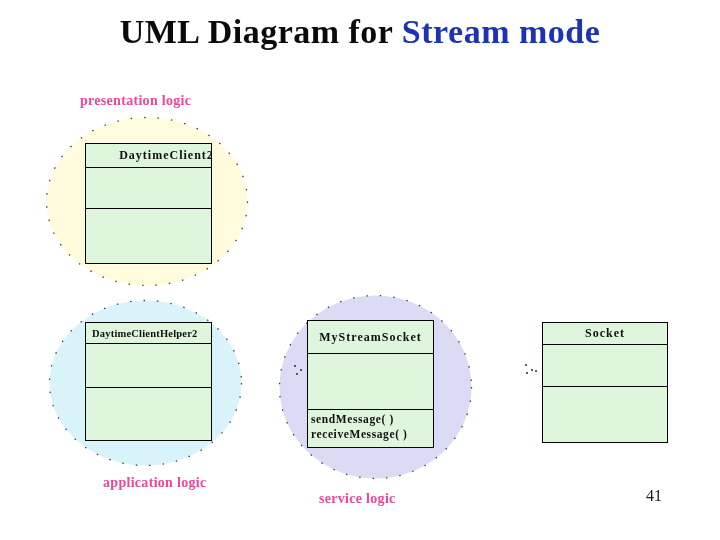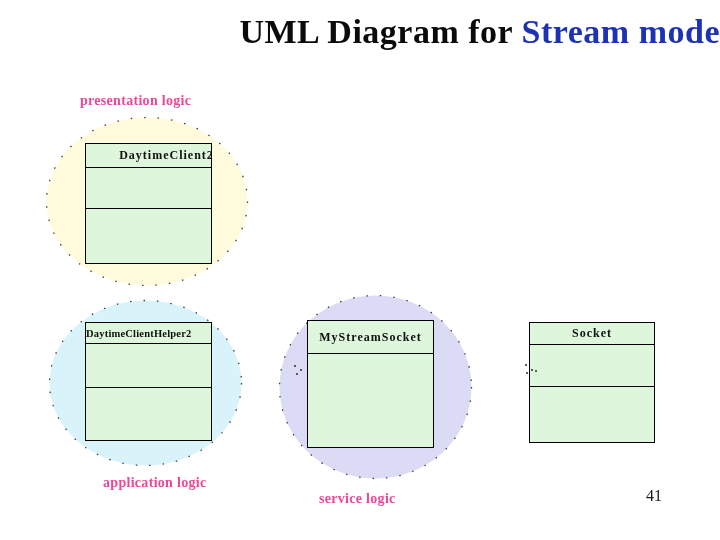--- a/index.html
+++ b/index.html
@@ -8,21 +8,21 @@
     width: 720px; height: 540px;
     background: #ffffff;
     overflow: hidden;
     font-family: "Liberation Serif", "DejaVu Serif", serif;
   }
 
   
   .title {
     position: absolute;
     left: 0; top: 9px; width: 720px;
-    text-align: right;
+    text-align: center;
     font-weight: bold;
     font-size: 34px;
     line-height: 46px;
     color: #0b0b0b;
     letter-spacing: 0.5px;
   }
   .title .accent { color: #1e32b4; }
 
   
   .zone-label {
@@ -51,21 +51,21 @@
     display: flex;
     align-items: center;
     justify-content: center;
     font-weight: bold;
     font-size: 12px;
     letter-spacing: 1px;
     color: #101010;
     white-space: nowrap;
     overflow: hidden;
   }
-  .uml-name.small { font-size: 10.5px; letter-spacing: 0.2px; justify-content: flex-start; padding-left: 0; }
+  .uml-name.small { font-size: 10.5px; letter-spacing: 0.2px; justify-content: flex-start; padding-left: 6px; }
   .uml-attrs { box-sizing: border-box; border-top: 1.2px solid #000; }
   .uml-ops {
     box-sizing: border-box;
     border-top: 1.2px solid #000;
     flex: 1;
     font-weight: bold;
     font-size: 11.5px;
     letter-spacing: 0.6px;
     line-height: 15px;
     color: #101010;
@@ -122,23 +122,27 @@
 
   <div class="uml-class" style="left:85px; top:322px; width:127px; height:119px;">
     <div class="uml-name small" style="height:20px;">DaytimeClientHelper2</div>
     <div class="uml-attrs" style="height:44px;"></div>
     <div class="uml-ops"></div>
   </div>
 
   <div class="uml-class" style="left:307px; top:320px; width:127px; height:128px;">
     <div class="uml-name" style="height:32px;text-align:center;">MyStreamSocket</div>
     <div class="uml-attrs" style="height:56px;"></div>
+    <div class="uml-ops">
+      <div>sendMessage( )</div>
+      <div>receiveMessage( )</div>
+    </div>
   </div>
 
-  <div class="uml-class" style="left:529px; top:322px; width:126px; height:121px;">
+  <div class="uml-class" style="left:542px; top:322px; width:126px; height:121px;">
     <div class="uml-name" style="height:21px;">Socket</div>
     <div class="uml-attrs" style="height:42px;"></div>
     <div class="uml-ops"></div>
   </div>
 
   <div>
     <div class="dot" style="left:294px; top:365px;"></div>
     <div class="dot" style="left:300px; top:369px;"></div>
     <div class="dot" style="left:296px; top:373px;"></div>
   </div>

